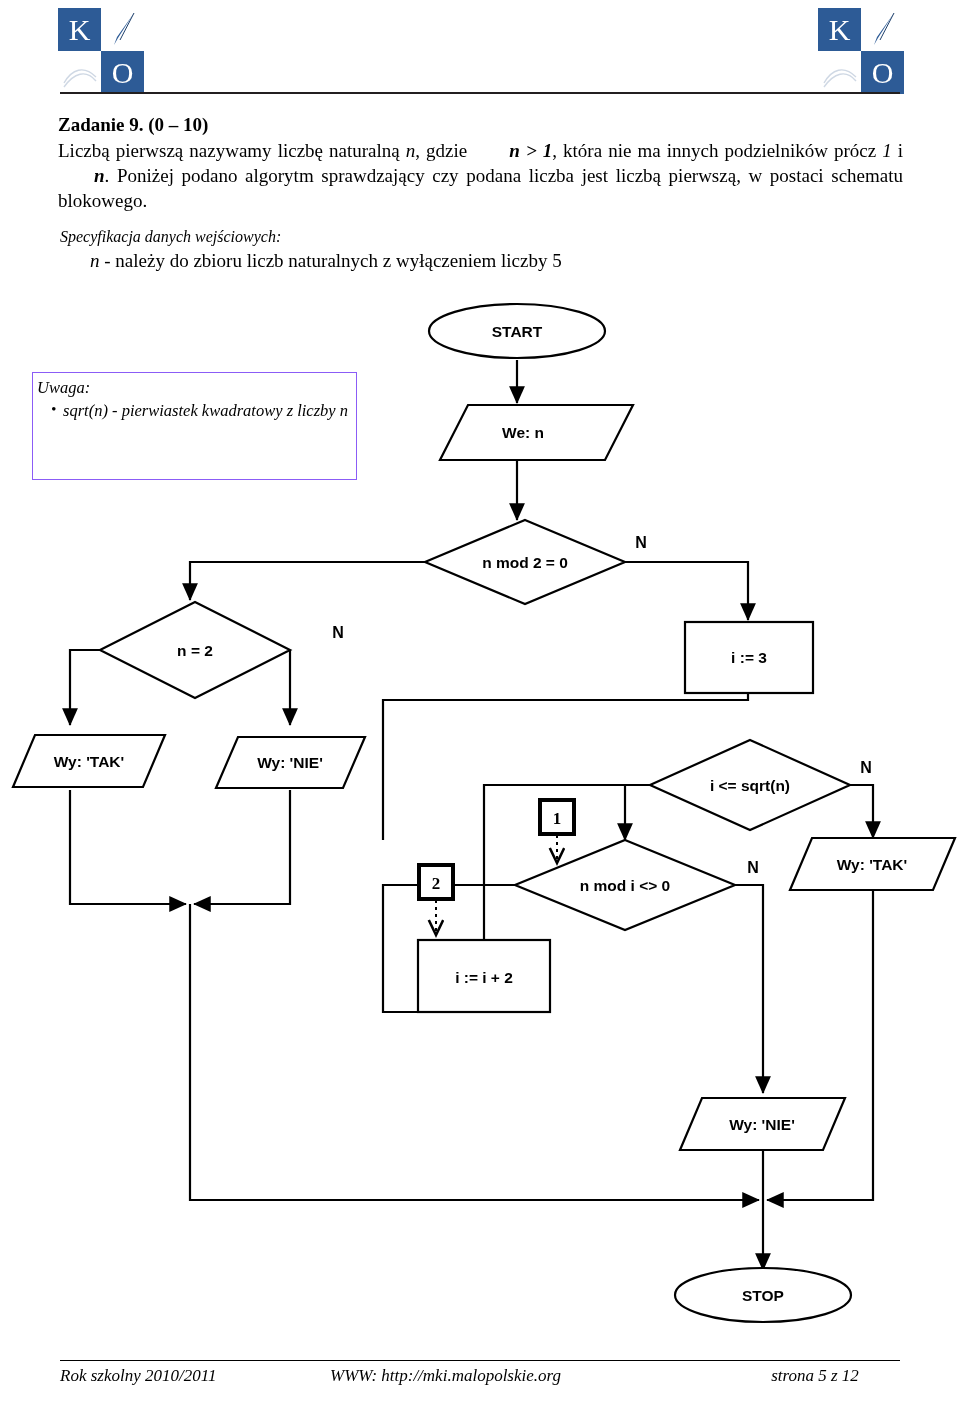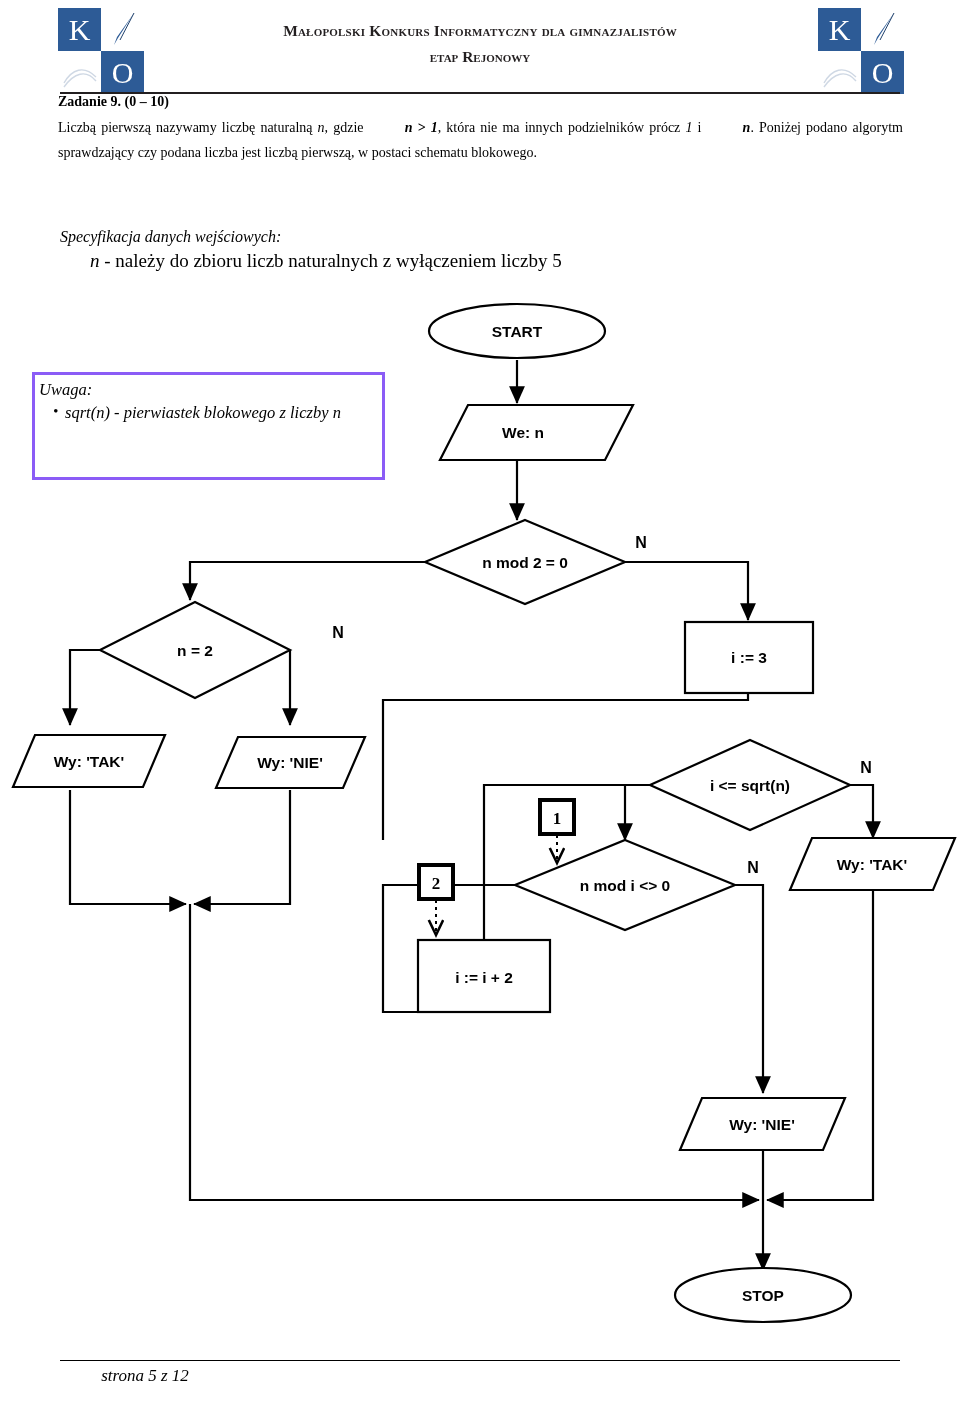--- a/index.html
+++ b/index.html
@@ -26,36 +26,36 @@
   #hdr-line1{font-family:"Liberation Serif",serif;font-weight:bold;
              font-size:15.5px;letter-spacing:.2px;color:#231f20;
              font-variant:small-caps;}
   #hdr-line2{font-family:"Liberation Serif",serif;font-weight:bold;
              font-size:15.5px;margin-top:8px;color:#231f20;
              font-variant:small-caps;}
   #hdr-rule{position:absolute;left:60px;top:92px;width:840px;
             border-top:2px solid #231f20;}
 
   
-  #task{position:absolute;left:58px;top:89px;width:845px;
-        font-size:14px;line-height:25px;text-align:justify;}
+  #task{position:absolute;left:58px;top:112px;width:845px;
+        font-size:19px;line-height:25px;text-align:justify;}
   #task .ttl{font-weight:bold;display:block;margin-bottom:1px;}
   #task .bd{font-weight:normal;}
   #task .it{font-style:italic;font-weight:bold;margin-left:36px;}
   #task .itn{font-style:italic;}
 
   
   #spec{position:absolute;left:60px;top:228px;width:700px;}
   #spec-title{font-style:italic;font-size:16px;}
   #spec-line{font-size:19px;margin-top:4px;padding-left:30px;}
   #spec-line .v{font-style:italic;}
 
   
-  #note{position:absolute;left:32px;top:372px;width:353px;height:108px;
-        border:3px solid #8b5cf6;box-sizing:border-box;
+  #note{position:absolute;left:32px;top:372px;width:325px;height:108px;
+        border:1px solid #8b5cf6;box-sizing:border-box;
         font-style:italic;font-size:16.5px;line-height:21px;padding:4px 0 0 4px;}
   #note ul{list-style:none;margin:2px 0 0 0;padding:0 0 0 14px;}
   #note li{position:relative;padding-left:12px;}
   #note li:before{content:"\2022";position:absolute;left:0;top:-1px;font-size:15px;}
 
   
   #flow{position:absolute;left:0;top:295px;width:960px;height:1060px;}
   .fsh{fill:#ffffff;stroke:#000000;stroke-width:2.2;}
   .fln{stroke:#000000;stroke-width:2.2;fill:none;}
   .fdot{stroke:#000000;stroke-width:2;fill:none;stroke-dasharray:3 4;}
@@ -116,41 +116,37 @@
       <svg class="pap" viewBox="0 0 36 30">
         <path d="M2 24 C10 10 22 6 34 18" stroke="#cfd8e4" stroke-width="1.4" fill="none"></path>
         <path d="M2 28 C12 14 24 10 34 22" stroke="#cfd8e4" stroke-width="1.4" fill="none"></path>
       </svg>
     </div>
     <div class="q q4">
       <div class="gl">O</div>
     </div>
   </div>
 
-  <div id="hdr-titles">
-    <div id="hdr-line1">Małopolski Konkurs Informatyczny dla gimnazjalistów</div>
-    <div id="hdr-line2">etap Rejonowy</div>
-  </div>
   <div id="hdr-rule"></div>
 </div>
 
 <div id="task">
   <span class="ttl"><span>Zadanie 9.</span> <span>(0 – 10)</span></span>
   <span class="bd">Liczbą pierwszą</span><span> nazywamy liczbę naturalną </span><span class="itn">n</span><span>, gdzie </span><span class="it">n &gt; 1</span><span>, która nie ma innych podzielników prócz </span><span class="itn">1</span><span> i </span><span class="it">n</span><span class="bd">. Poniżej podano algorytm sprawdzający czy podana liczba jest liczbą pierwszą, w postaci schematu blokowego.</span>
 </div>
 
 <div id="spec">
   <div id="spec-title">Specyfikacja danych wejściowych:</div>
   <div id="spec-line"><span class="v">n</span><span> - należy do zbioru liczb naturalnych z wyłączeniem liczby 5</span></div>
 </div>
 
 <div id="note">
   <div>Uwaga:</div>
   <ul>
-    <li>sqrt(n) - pierwiastek blokowego z liczby n</li>
+    <li>sqrt(n) - pierwiastek kwadratowy z liczby n</li>
   </ul>
 </div>
 
 <svg id="flow" viewBox="0 0 960 1060">
   <defs>
     <marker id="ah" markerWidth="10" markerHeight="10" refX="7.6" refY="3.6" orient="auto" markerUnits="strokeWidth">
       <path d="M0,0 L8,3.6 L0,7.2 z" fill="#000"></path>
     </marker>
     <marker id="ahd" markerWidth="12" markerHeight="12" refX="8" refY="4.2" orient="auto" markerUnits="strokeWidth">
       <path d="M0.5,0.6 L8,4.2 L0.5,7.8" fill="none" stroke="#000" stroke-width="1.3"></path>
@@ -246,14 +242,16 @@
 
   <rect class="fcon" x="540" y="505" width="34" height="34"></rect>
   <text class="fcont" x="557" y="523">1</text>
 
   <rect class="fcon" x="419" y="570" width="34" height="34"></rect>
   <text class="fcont" x="436" y="588">2</text>
 </svg>
 
 <div id="foot-rule"></div>
 <div id="footer">
+  <div id="foot-l">Rok szkolny 2010/2011</div>
+  <div id="foot-c">WWW: http://mki.malopolskie.org</div>
   <div id="foot-r">strona 5 z 12</div>
 </div>
 
 </body></html>

